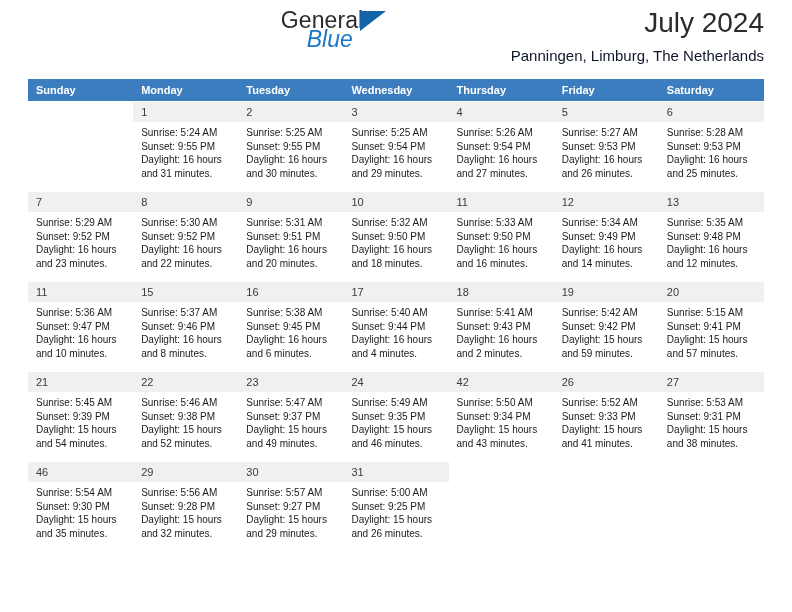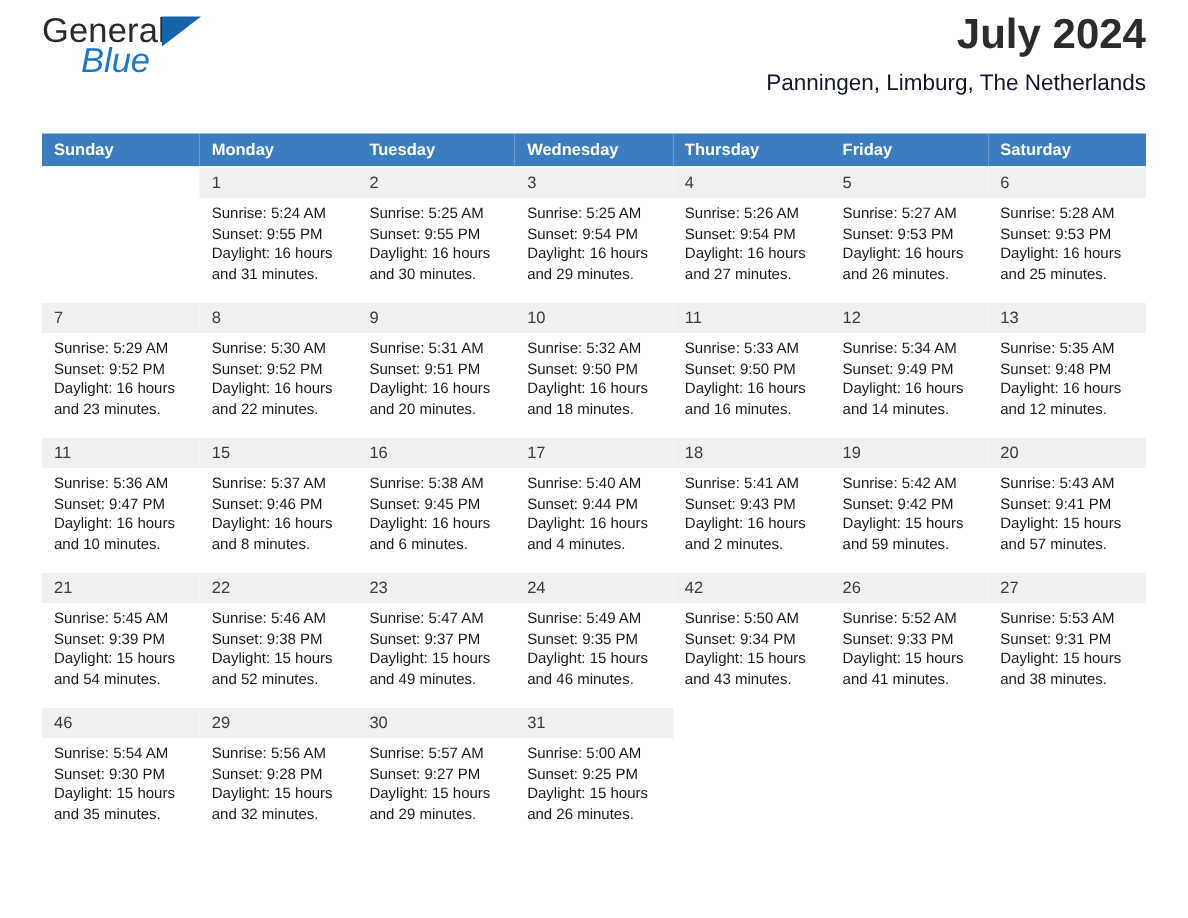--- a/index.html
+++ b/index.html
@@ -18,24 +18,24 @@
     position: relative;
     width: 792px;
     height: 612px;
     box-sizing: border-box;
     padding: 0 28px;
   }
 
   
   .header {
     position: relative;
-    height: 89px;
+    height: 79px;
     display: flex;
     align-items: flex-start;
-    justify-content: space-between;
+    justify-content: flex-end;
   }
   .brand {
     padding-top: 8px;
     position: relative;
     width: 230px;
   }
   .brand-line1 {
     font-size: 23px;
     color: #2b2b2b;
     letter-spacing: 0.1px;
@@ -62,21 +62,21 @@
     font-style: italic;
   }
   .title-block {
     text-align: right;
     padding-top: 6px;
   }
   .cal-title {
     font-size: 28px;
     color: #2b2b2b;
     line-height: 34px;
-    font-weight: bold;
+    font-weight: normal;
     margin: 0;
   }
   .cal-subtitle {
     font-size: 15px;
     color: #0f172a;
     line-height: 20px;
     margin: 6px 0 0 0;
     font-weight: normal;
   }
 
@@ -387,21 +387,21 @@
                 <div>Sunset: 9:42 PM</div>
                 <div>Daylight: 15 hours</div>
                 <div>and 59 minutes.</div>
               </div>
             </div>
           </td>
           <td>
             <div class="cell-inner">
               <div class="daynum">20</div>
               <div class="cell-body">
-                <div>Sunrise: 5:43 AM</div>
+                <div>Sunrise: 5:15 AM</div>
                 <div>Sunset: 9:41 PM</div>
                 <div>Daylight: 15 hours</div>
                 <div>and 57 minutes.</div>
               </div>
             </div>
           </td>
         </tr>
         <tr class="week-row">
           <td>
             <div class="cell-inner">

